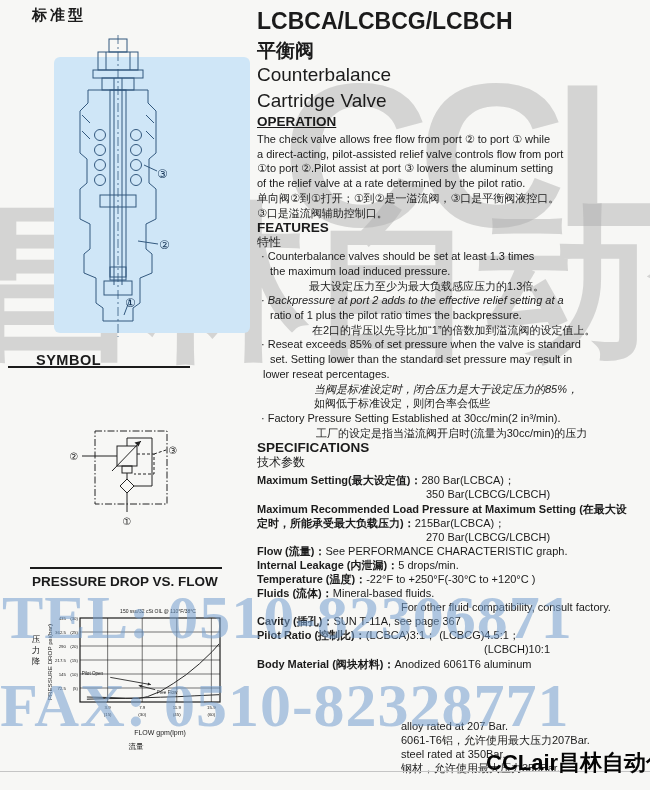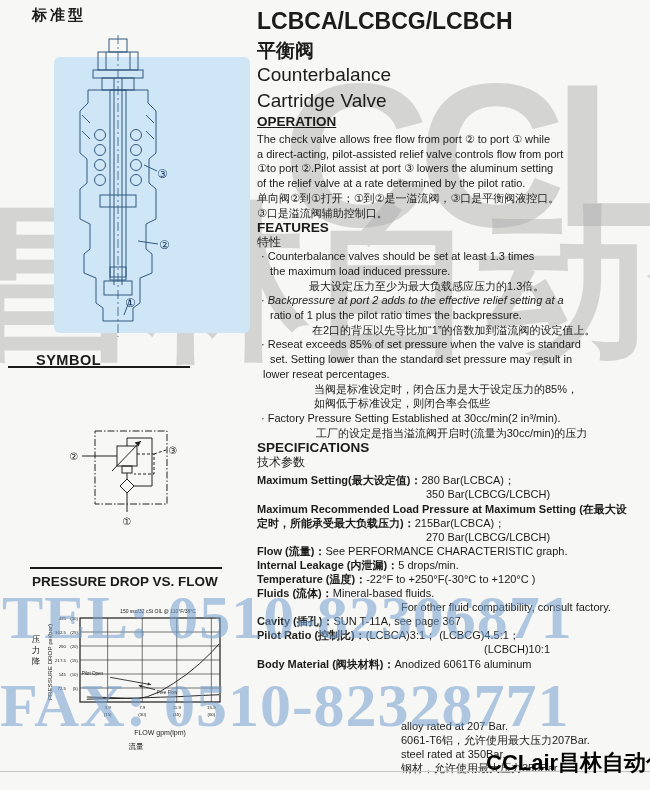--- a/index.html
+++ b/index.html
@@ -227,21 +227,21 @@
 
     <div class="ln" style="padding-left: 4px;">· Counterbalance valves should be set at least 1.3 times</div>
         <div class="ln" style="padding-left: 13px;">the maximum load induced pressure.</div>
         <div class="ln" style="padding-left: 52px;">最大设定压力至少为最大负载感应压力的1.3倍。</div>
         <div class="ln" style="padding-left: 4px; font-style: italic;">· Backpressure at port 2 adds to the effective relief setting at a</div>
         <div class="ln" style="padding-left: 13px;">ratio of 1 plus the pilot ratio times the backpressure.</div>
         <div class="ln" style="padding-left: 55px;">在2口的背压以先导比加“1”的倍数加到溢流阀的设定值上。</div>
         <div class="ln" style="padding-left: 4px;">· Reseat exceeds 85% of set pressure when the valve is standard</div>
         <div class="ln" style="padding-left: 13px;">set. Setting lower than the standard set pressure may result in</div>
         <div class="ln" style="padding-left: 6px;">lower reseat percentages.</div>
-        <div class="ln" style="padding-left: 57px;">当阀是标准设定时，闭合压力是大于设定压力的85%，</div>
+        <div class="ln" style="padding-left: 57px; font-style: italic;">当阀是标准设定时，闭合压力是大于设定压力的85%，</div>
         <div class="ln" style="padding-left: 57px;">如阀低于标准设定，则闭合率会低些</div>
         <div class="ln" style="padding-left: 4px;">· Factory Pressure Setting Established at 30cc/min(2 in³/min).</div>
         <div class="ln" style="padding-left: 59px;">工厂的设定是指当溢流阀开启时(流量为30cc/min)的压力</div>
       </div>
 
     <h3 class="h-spec">SPECIFICATIONS</h3>
     <div class="cnh">技术参数</div>
     <div class="lines spec-rows">
 
     <div class="ln"><span class="b">Maximum Setting(最大设定值)：</span><span>280 Bar(LCBCA)；</span></div>

